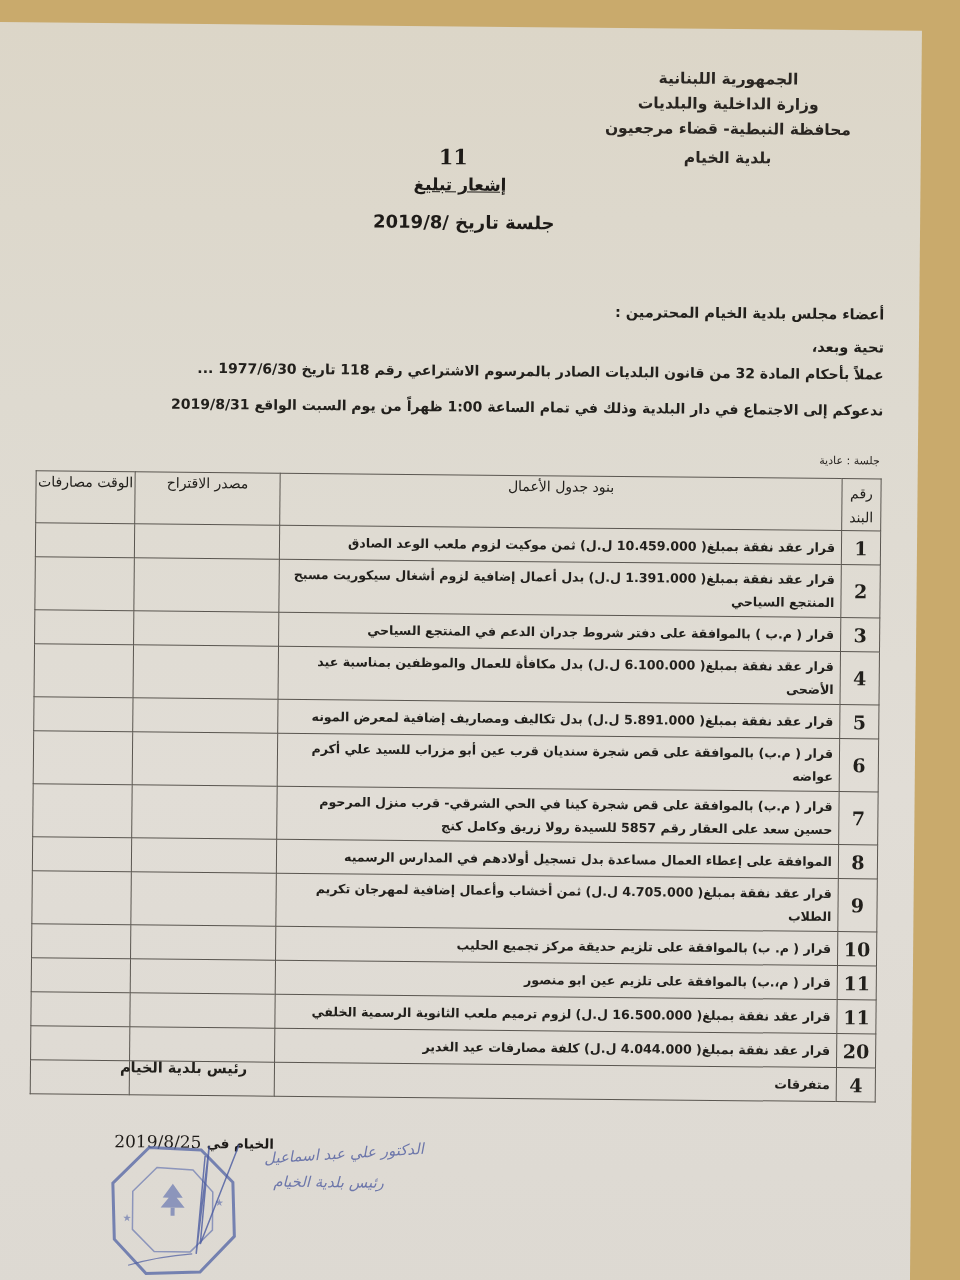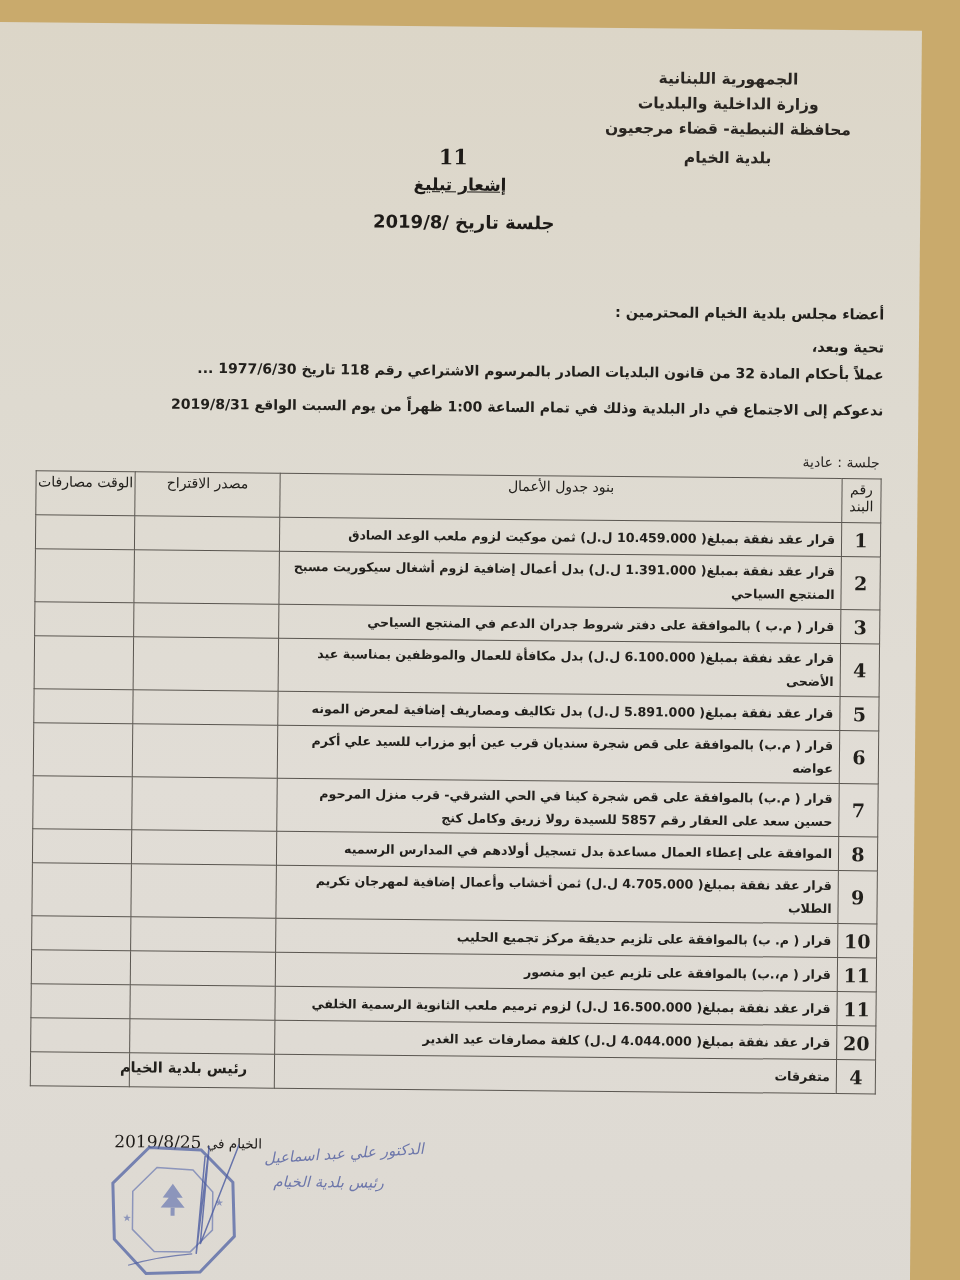--- a/index.html
+++ b/index.html
@@ -16,37 +16,37 @@
   .rtl { direction:rtl; }
   .ab { position:absolute; }
   .hdr { right:70px; top:38px; text-align:center; font-weight:bold; font-size:15.5px; line-height:25px; color:#2a2622; }
   .hdr div:nth-child(4){ margin-top:4px; }
   .num { left:440px; top:118px; font-family:"DejaVu Serif", serif; font-weight:bold; font-size:21px; color:#1e1b18; }
   .title { left:415px; top:148px; font-weight:bold; font-size:17px; text-decoration:underline; color:#1e1b18;text-align:right; }
   .session { left:375px; top:185px; font-weight:bold; font-size:18px; color:#1e1b18; }
   .greet { right:35px; top:268px; font-weight:bold; font-size:14.5px; line-height:33px; color:#22201c; text-align:right; }
   .body1 { right:35px; top:336px; font-weight:bold; font-size:14px; color:#22201c; white-space:nowrap; }
   .body2 { right:35px; top:372px; font-weight:bold; font-size:14px; color:#22201c; white-space:nowrap; }
-  .stype { right:38px; top:424px; font-size:14px; color:#2a2622; }
+  .stype { right:38px; top:424px; font-size:11px; color:#2a2622; }
   table.agenda {
     position:absolute; left:40px; top:448px; width:846px;
     border-collapse:collapse; direction:rtl; color:#22201c;
   }
   table.agenda td, table.agenda th { border:1.4px solid #5a5650; }
   table.agenda th { font-weight:normal; font-size:14px; height:40px; vertical-align:top; padding-top:2px; }
-  th.c-no { width:36px; line-height:17px;margin-left:48px; }
+  th.c-no { width:36px; line-height:24px;margin-left:48px; }
   th.c-item { }
   th.c-src { width:142px; }
   th.c-time { width:96px; line-height:17px; }
   td.no { text-align:center; font-family:"DejaVu Serif", serif; font-weight:bold; font-size:19px; vertical-align:middle; }
   td.item { font-weight:bold; font-size:12.6px; padding:3px 6px; line-height:23px; text-align:right; }
   tr.r td { height:27px; }
   .footer1 { left:130px; top:1036px; font-weight:bold; font-size:14.5px; color:#22201c; }
   .footer2 { left:125px; top:1108px; font-family:"DejaVu Serif", serif; font-size:17px; color:#1e1b18; }
-  .footer2 .place { font-family:"DejaVu Sans", sans-serif; font-weight:normal; font-size:13.5px; }
+  .footer2 .place { font-family:"DejaVu Sans", sans-serif; font-weight:bold; font-size:13.5px; }
   .stamp { left:120px; top:1120px; }
 </style>
 </head>
 <body>
 
 <div class="paper">
 
   <div class="ab hdr rtl">
     <div>الجمهورية اللبنانية</div>
     <div>وزارة الداخلية والبلديات</div>

